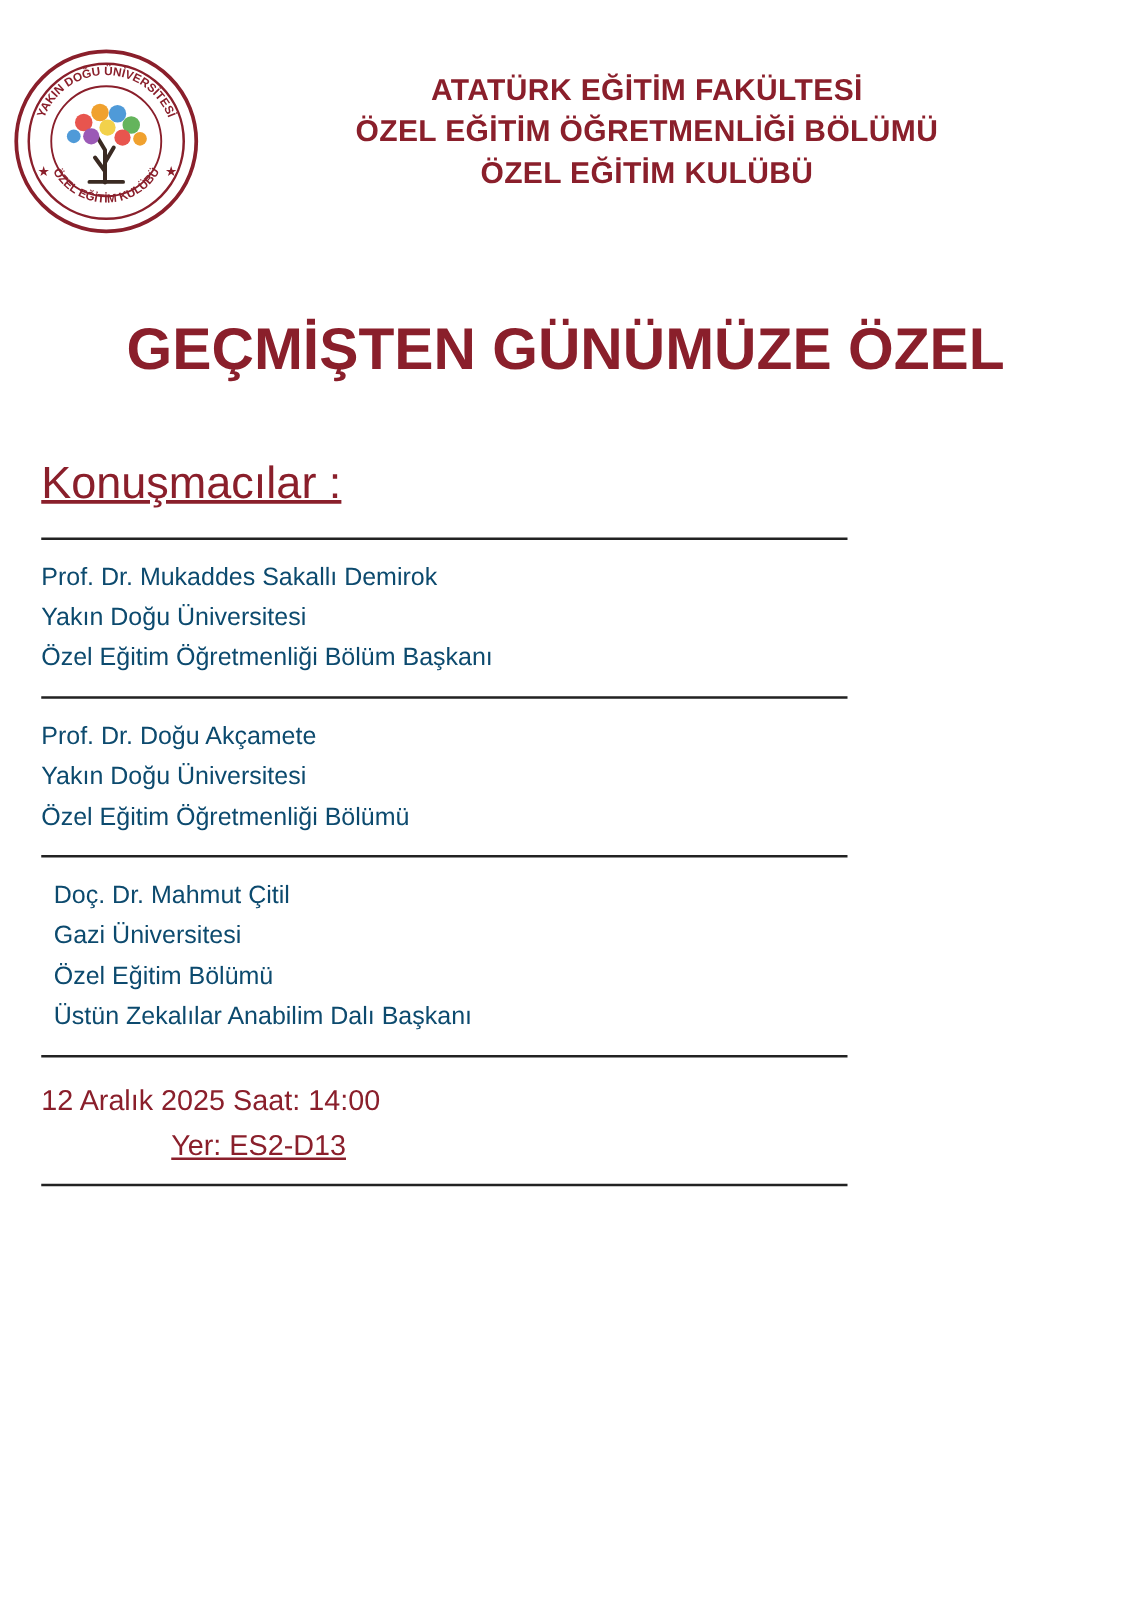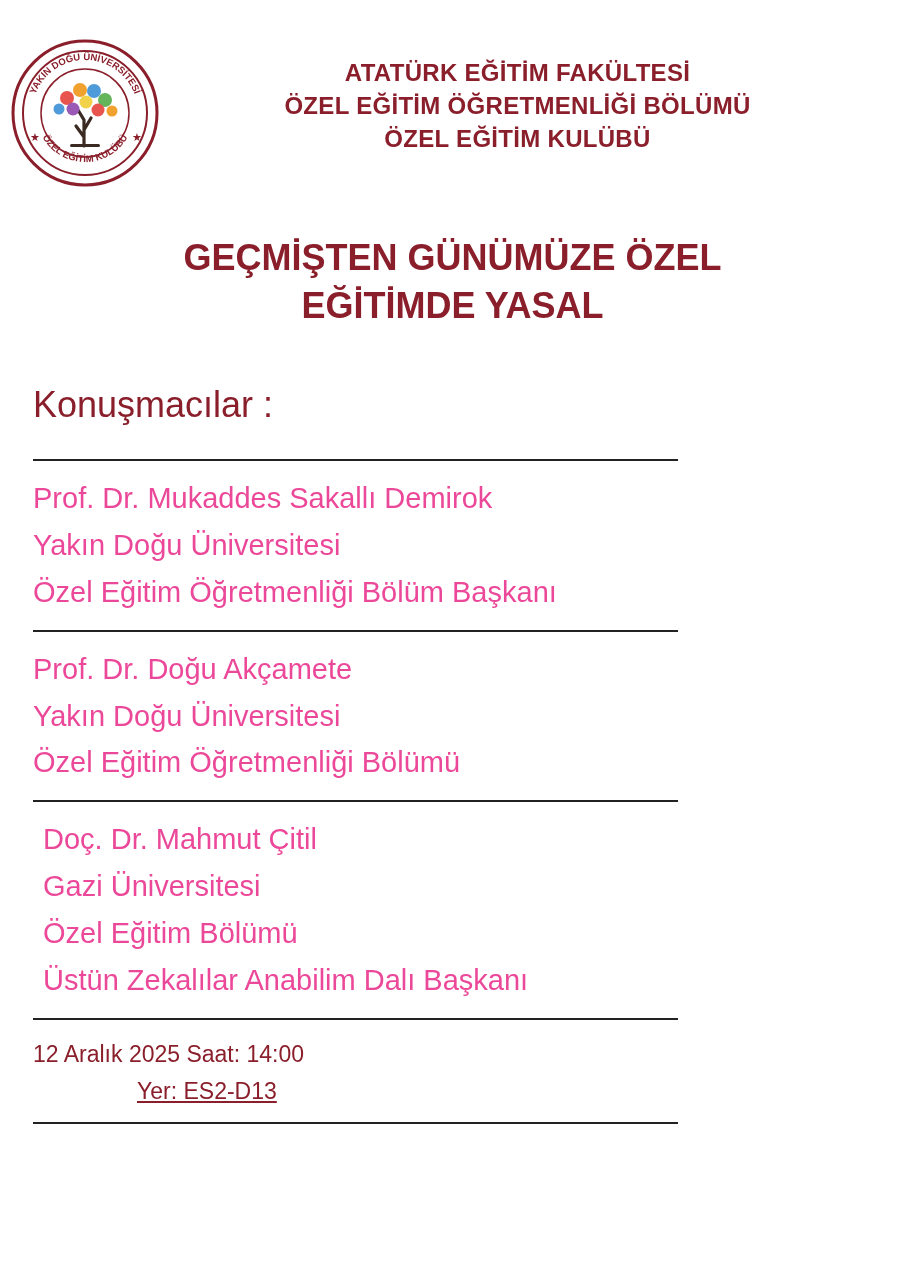--- a/index.html
+++ b/index.html
@@ -56,56 +56,57 @@
     font-size: 24px;
     font-weight: bold;
     letter-spacing: 0.3px;
     line-height: 1.38;
     color: #8a1f2b;
     white-space: nowrap;
   }
 
   
   .title {
-    margin-top: 46px;
+    margin-top: 60px;
     text-align: center;
-    font-size: 36px;
+    font-size: 47px;
     font-weight: bold;
     line-height: 1.32;
     color: #8a1f2b;
     padding: 0 22px;
   }
 
   
   .content {
     margin: 56px 33px 0 33px;
   }
 
   .speakers-heading {
     font-size: 36px;
     color: #8a1f2b;
     line-height: 1.1;
-    margin-bottom: 34px;
+    margin-bottom: 24px;
+    text-decoration: underline;
   }
 
   .rule {
     border: 0;
     border-top: 2.5px solid #222222;
     width: 645px;
     margin: 0 0 0 0;
   }
 
   .speaker-block {
     padding: 14px 0 14px 0;
   }
 
   .speaker-block .line {
-    font-size: 29px;
+    font-size: 20px;
     line-height: 1.62;
-    color: #ec4899;
+    color: #0c4a6e;
     white-space: nowrap;
   }
 
   .speaker-block.indent .line {
     padding-left: 10px;
   }
 
   .footer-block {
     padding: 16px 0 12px 0;
   }
@@ -171,21 +172,20 @@
 
     <div class="header-text">
       <div class="header-line">ATATÜRK EĞİTİM FAKÜLTESİ</div>
       <div class="header-line">ÖZEL EĞİTİM ÖĞRETMENLİĞİ BÖLÜMÜ</div>
       <div class="header-line">ÖZEL EĞİTİM KULÜBÜ</div>
     </div>
   </div>
 
   <div class="title">
     <div>GEÇMİŞTEN GÜNÜMÜZE ÖZEL</div>
-    <div>EĞİTİMDE YASAL</div>
   </div>
 
   <div class="content">
 
     <div class="speakers-heading">Konuşmacılar :</div>
     <hr class="rule">
 
     <div class="speaker-block">
       <div class="line">Prof. Dr. Mukaddes Sakallı Demirok</div>
       <div class="line">Yakın Doğu Üniversitesi</div>

